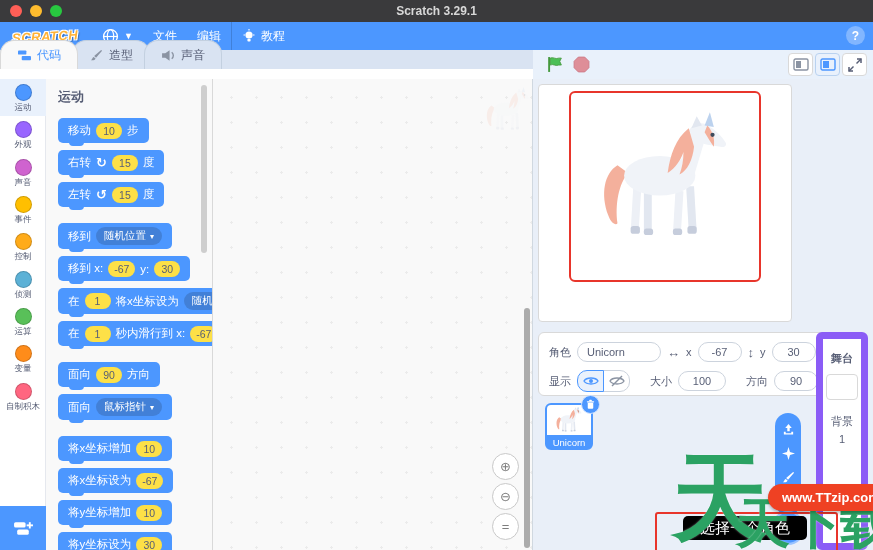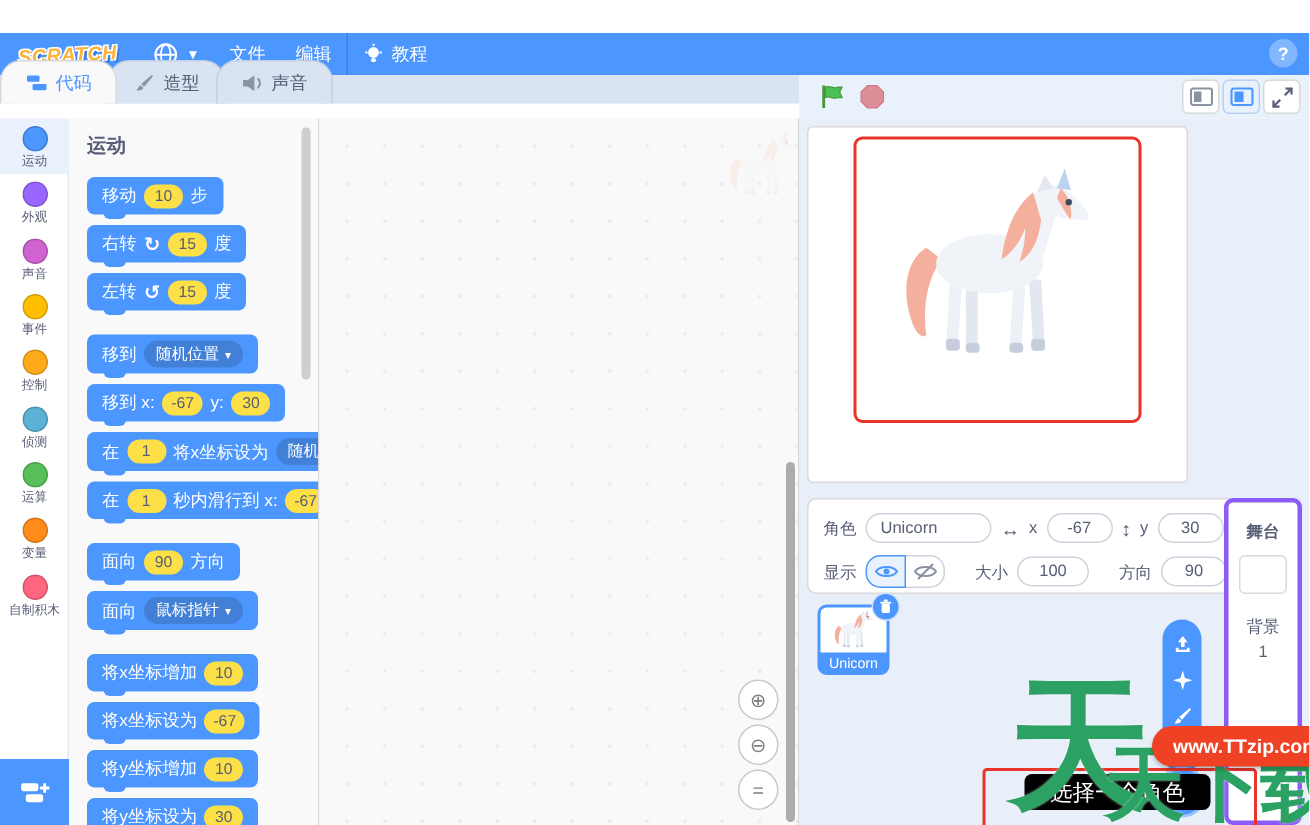--- a/index.html
+++ b/index.html
@@ -125,21 +125,21 @@
     background:#4C97FF; border:1.5px solid #cfe2ff; display:flex; align-items:center; justify-content:center; }
 
   
   .flyout { position:absolute; left:242px; top:334px; width:26px; height:102px; background:#4C97FF;
     border-radius:13px; display:flex; flex-direction:column; align-items:center; gap:11px; padding-top:10px; }
   .add-sprite-btn { position:absolute; left:238px; top:432px; width:34px; height:34px; border-radius:50%;
     background:#4C97FF; border:2px solid #9ac3ff; display:flex; align-items:center; justify-content:center; }
 
   
   .stagepanel { position:absolute; left:283px; top:253px; width:52px; height:218px; background:#fff;
-    border:3px solid #8b5cf6; border-radius:6px; text-align:center; font-size:11px; color:#575e75; }
+    border:7px solid #8b5cf6; border-radius:6px; text-align:center; font-size:11px; color:#575e75; }
   .sp-title { margin-top:12px; font-weight:bold; }
   .sp-thumb { width:32px; height:26px; background:#fff; border:1px solid #d9d9d9; border-radius:4px;
     margin:8px auto 0; }
   .sp-bdlabel { margin-top:14px; }
   .sp-count { margin-top:4px; }
 
   
   .bottom-annot { position:absolute; left:655px; top:512px; width:183px; height:46px;
     border:2.5px solid #e8352b; border-radius:3px; z-index:30; pointer-events:none; }
   .tooltip { position:absolute; left:683px; top:516px; width:124px; height:24px; background:#000000;
@@ -254,20 +254,28 @@
       <rect x="1" y="3" width="11" height="5" rx="1.5" fill="#fff"></rect>
       <rect x="4" y="10" width="11" height="5" rx="1.5" fill="#fff"></rect>
       <line x1="16" y1="3" x2="16" y2="9" stroke="#fff" stroke-width="1.8"></line>
       <line x1="13" y1="6" x2="19" y2="6" stroke="#fff" stroke-width="1.8"></line>
     </symbol>
   </defs>
 </svg>
 
 <div id="app">
 
+  <div class="titlebar">
+    <div class="traffic">
+      <span class="dot r"></span>
+      <span class="dot y"></span>
+      <span class="dot g"></span>
+    </div>
+    <span class="win-title">Scratch 3.29.1</span>
+  </div>
 
   <div class="menubar">
     <span class="logo">SCRATCH</span>
     <div class="menu-item">
       <svg class="ticon" width="17" height="17">
           <use href="#globe-ic"></use>
         </svg>
       <span class="caret">▼</span>
     </div>
     <div class="menu-item">文件</div>

